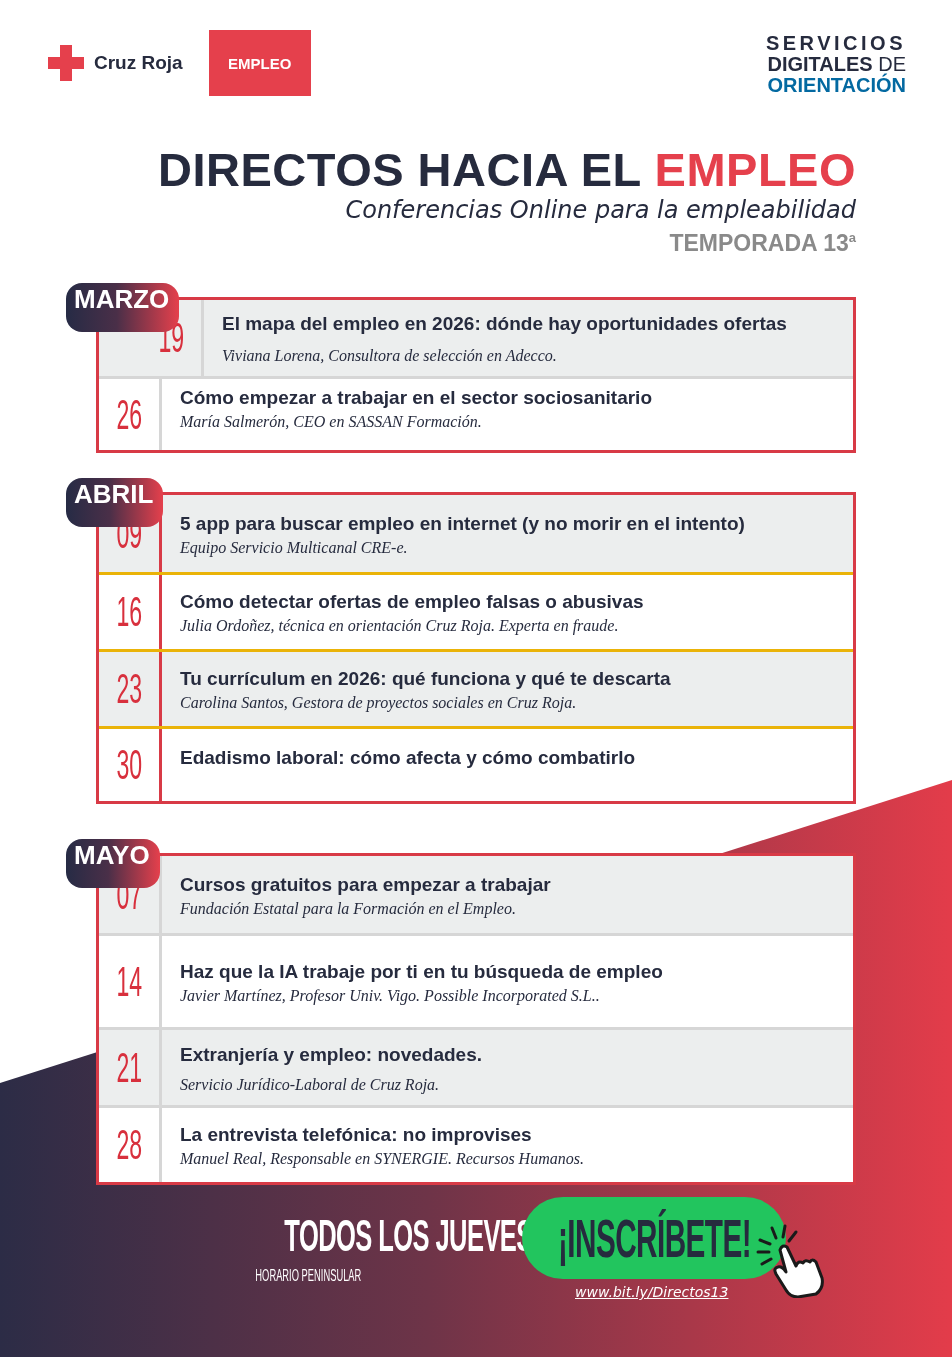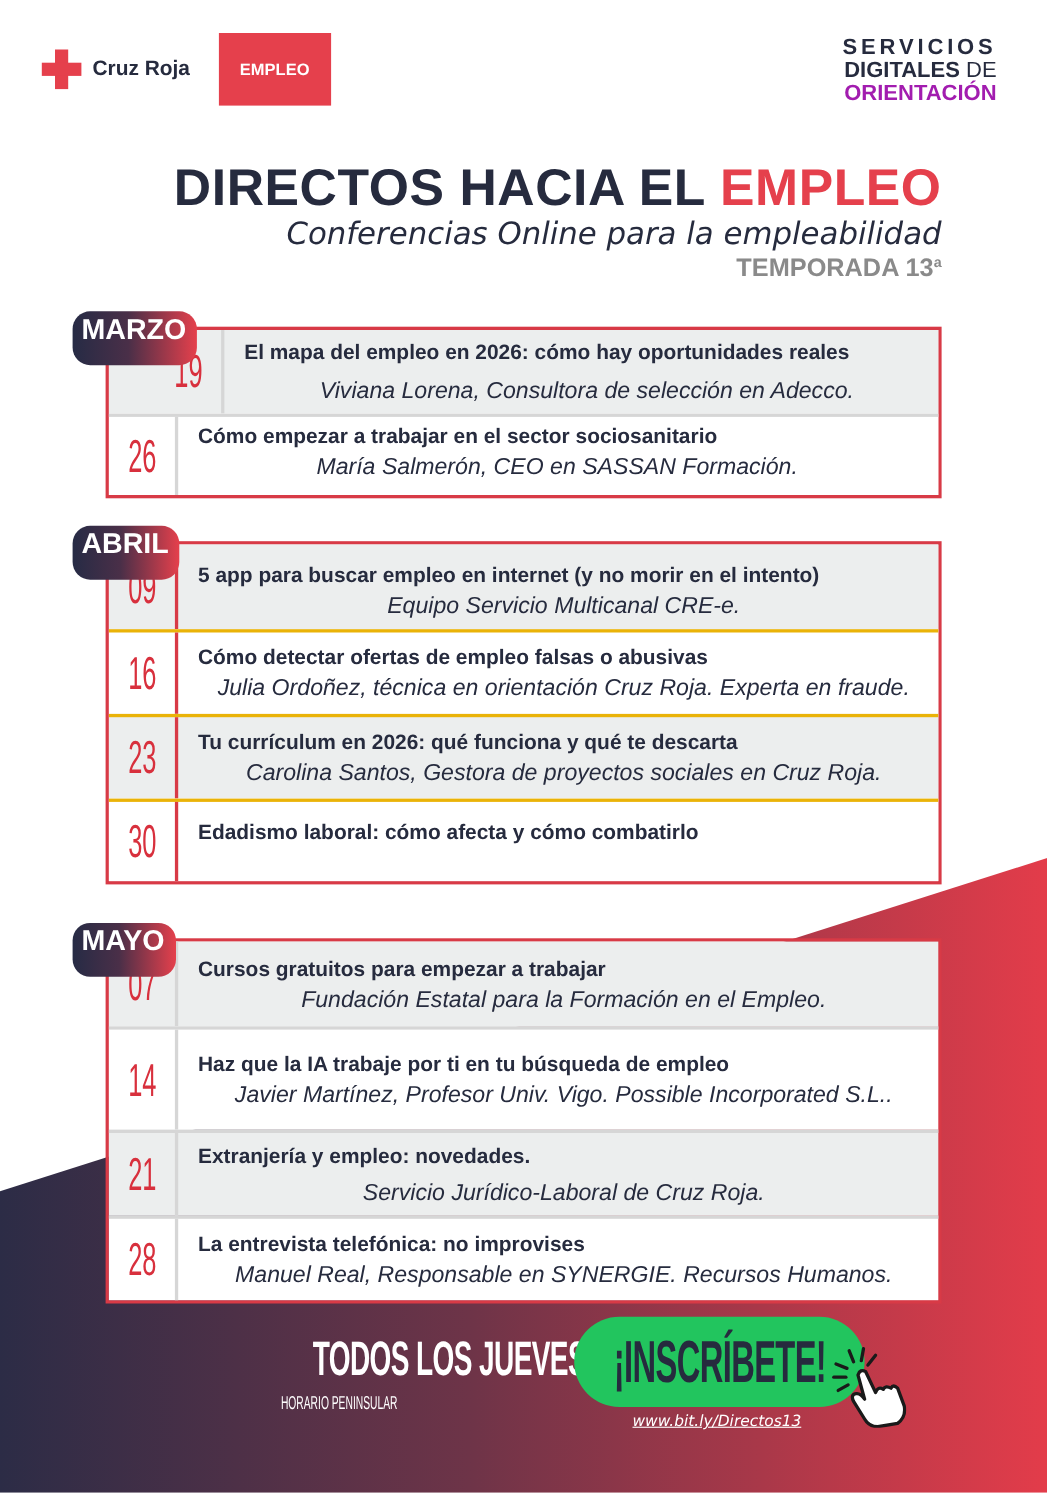--- a/index.html
+++ b/index.html
@@ -1,43 +1,43 @@
 <!DOCTYPE html>
 <html><head>
 <meta charset="utf-8">
 <style>
   html,body{margin:0;padding:0;}
   body{width:952px;height:1357px;position:relative;overflow:hidden;background:#ffffff;font-family:"DejaVu Sans","Liberation Sans",sans-serif;color:#262b3e;}
   .bg-shape{position:absolute;left:0;top:0;width:952px;height:1357px;z-index:0;}
-  .logo{position:absolute;left:38px;top:30px;height:66px;display:flex;align-items:center;z-index:2;}
+  .logo{position:absolute;left:48px;top:30px;height:66px;display:flex;align-items:center;z-index:2;}
   .cross{position:relative;width:36px;height:36px;margin-right:10px;}
   .cross:before{content:"";position:absolute;left:12px;top:0;width:12px;height:36px;background:#e5404c;}
   .cross:after{content:"";position:absolute;left:0;top:12px;width:36px;height:12px;background:#e5404c;}
   .logo-text{font-family:"Liberation Sans",sans-serif;font-weight:bold;font-size:19px;color:#262b3e;margin-right:26px;}
   .empleo-box{width:102px;height:66px;background:#e5404c;color:#fff;font-family:"Liberation Sans",sans-serif;font-weight:bold;font-size:15px;display:flex;align-items:center;justify-content:center;}
   .sdo{position:absolute;right:46px;top:33px;text-align:right;z-index:2;font-family:"Liberation Sans",sans-serif;font-weight:bold;line-height:21px;}
   .sdo .l1{font-size:20px;letter-spacing:3.5px;color:#262b3e;}
   .sdo .l2{font-size:20px;color:#262b3e;}
   .sdo .l2 span{font-weight:normal;}
-  .sdo .l3{font-size:20px;color:#a21caf;}
+  .sdo .l3{font-size:20px;color:#0369a1;}
   .title{position:absolute;right:96px;top:142px;z-index:2;font-family:"Liberation Sans",sans-serif;font-weight:bold;font-size:47px;color:#262b3e;letter-spacing:0.5px;}
   .title .red{color:#e5404c;}
-  .subtitle{position:absolute;right:96px;top:196px;z-index:2;font-family:"DejaVu Sans",sans-serif;font-style:italic;font-size:28px;font-weight:300;color:#262b3e;}
+  .subtitle{position:absolute;right:96px;top:196px;z-index:2;font-family:"DejaVu Sans",sans-serif;font-style:italic;font-size:24px;font-weight:300;color:#262b3e;}
   .season{position:absolute;right:96px;top:230px;z-index:2;font-family:"Liberation Sans",sans-serif;font-weight:bold;font-size:23px;color:#8a8a8a;}
   .season sup{font-size:13px;}
   .month{position:absolute;left:96px;width:760px;z-index:2;}
   .month-pill{position:absolute;left:-30px;top:-14px;height:49px;padding:0 10px 0 8px;border-radius:16px;background:linear-gradient(90deg,#262b45 0%,#4a2f48 45%,#e5404c 100%);color:#fff;font-family:"Liberation Sans",sans-serif;font-weight:bold;font-size:26px;line-height:32px;z-index:3;}
   .month-table{border:3px solid #d83a46;box-sizing:border-box;width:760px;}
   .row{display:flex;box-sizing:border-box;position:relative;}
   .row.shade{background:#eceeee;}
   .row.plain{background:#ffffff;}
   .daycol{width:60px;flex:0 0 60px;display:flex;align-items:center;justify-content:center;}
   .content{flex:1;padding:8px 8px 6px 18px;display:flex;flex-direction:column;justify-content:center;}
   .talk{font-family:"Liberation Sans",sans-serif;font-weight:bold;font-size:19px;color:#262b3e;}
-  .speaker{font-family:Liberation Sans, sans-serif;font-style:italic;font-size:21px;color:#262b3e;text-align:center;font-weight:300;margin-top:4px;}
+  .speaker{font-family:Liberation Serif, serif;font-style:italic;font-size:16px;color:#262b3e;text-align:left;font-weight:300;margin-top:4px;}
   
   .sep-grey .row + .row{border-top:3px solid #d6d6d6;}
   .sep-grey .daycol{border-right:3px solid #d6d6d6;}
   .sep-red .row + .row{border-top:3px solid #eab308;}
   .sep-red .daycol{border-right:3px solid #d83a46;}
   .daytext{font-family:"Liberation Sans",sans-serif;font-size:42px;color:#d8303d;display:inline-block;transform:scaleX(0.55);letter-spacing:0;}
   .bottom-left{position:absolute;left:170px;top:1212px;width:276px;text-align:center;z-index:2;color:#fff;}
   .jueves{font-family:"Liberation Sans",sans-serif;font-weight:bold;font-size:44px;display:inline-block;transform:scaleX(0.58);transform-origin:center;white-space:nowrap;letter-spacing:-1px;line-height:48px;}
   .horario{font-family:"Liberation Sans",sans-serif;font-size:17px;display:inline-block;transform:scaleX(0.55);white-space:nowrap;margin-top:6px;}
   .cta{position:absolute;left:522px;top:1197px;width:264px;height:82px;border-radius:41px;background:#22c55e;z-index:2;display:flex;align-items:center;justify-content:center;cursor:pointer;}
@@ -76,21 +76,21 @@
 <div class="season"><span>TEMPORADA 13</span><sup>a</sup></div>
 
 <div class="month sep-grey" style="top:297px;">
   <div class="month-pill">MARZO</div>
   <div class="month-table">
     <div class="row shade" style="height:76px;padding-left:42px;">
       <div class="daycol">
           <span class="daytext">19</span>
         </div>
       <div class="content">
-        <div class="talk">El mapa del empleo en 2026: cómo hay oportunidades reales</div>
+        <div class="talk">El mapa del empleo en 2026: dónde hay oportunidades ofertas</div>
         <div class="speaker" style="margin-top:12px;">Viviana Lorena, Consultora de selección en Adecco.</div>
       </div>
     </div>
     <div class="row plain" style="height:74px;">
       <div class="daycol">
           <span class="daytext">26</span>
         </div>
       <div class="content" style="justify-content:flex-start;padding-top:8px;">
         <div class="talk">Cómo empezar a trabajar en el sector sociosanitario</div>
         <div class="speaker" style="margin-right:12px;">María Salmerón, CEO en SASSAN Formación.</div>

